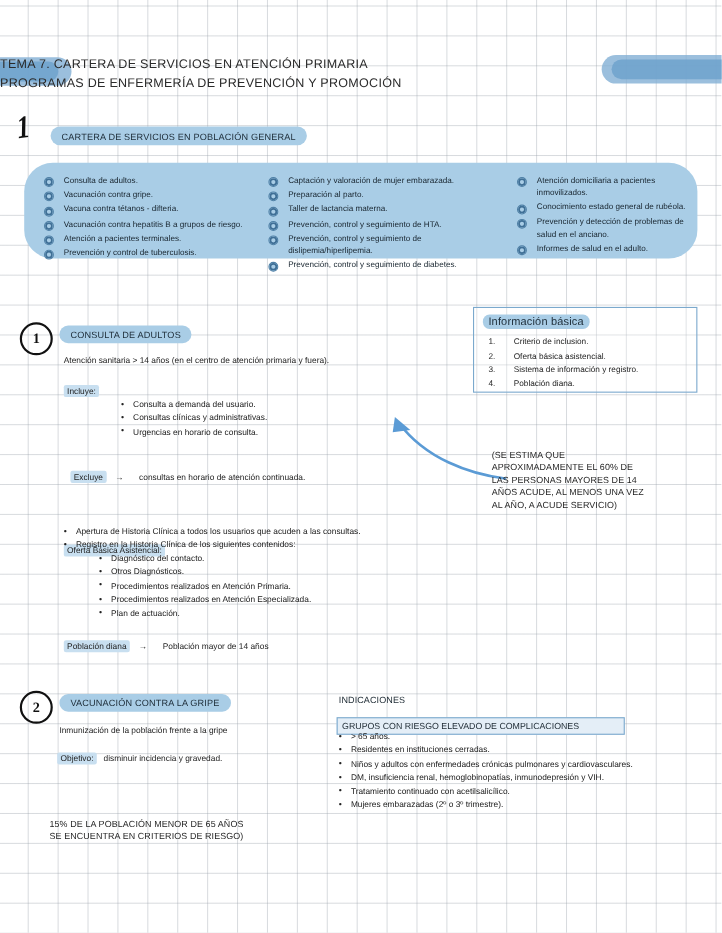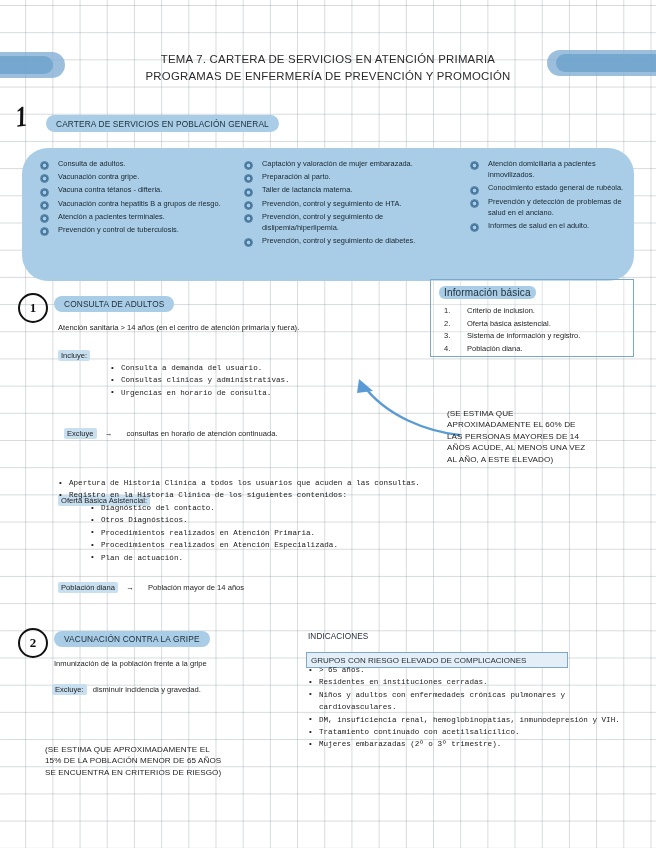--- a/index.html
+++ b/index.html
@@ -24,21 +24,21 @@
     position:absolute;height:26px;border-radius:13px;
     background:#7fadd4;opacity:.78;
   }
   .hdr-bar.inner{background:#6fa2cd;opacity:.85;height:18px;border-radius:9px;}
   .hdr-bar-left{left:-60px;top:52px;width:125px;}
   .hdr-bar-left-in{left:-60px;top:56px;width:113px;}
   .hdr-bar-right{left:547px;top:50px;width:170px;}
   .hdr-bar-right-in{left:556px;top:54px;width:161px;}
 
   .title{
-    position:absolute;left:0;right:0;top:51px;text-align:center;
+    position:absolute;left:0;right:0;top:51px;
     font-size:11.4px;letter-spacing:.25px;line-height:16.5px;color:#2b2b2b;
     font-family:"Liberation Sans","DejaVu Sans",sans-serif;
   }
   .title div{white-space:nowrap;}
 
   
   .hand-num{
     position:absolute;font-family:"Liberation Serif","DejaVu Serif",serif;
     font-weight:bold;font-style:italic;color:#111;
   }
@@ -54,40 +54,40 @@
   
   .pill{
     position:absolute;background:#a9cde6;border-radius:11px;
     display:flex;align-items:center;padding:0 10px;
     font-size:8.3px;letter-spacing:.15px;color:#20303c;white-space:nowrap;
   }
   .hl{ background:#c8dff0; padding:1px 3px; border-radius:2px; }
 
   
   .panel{
-    position:absolute;left:22px;top:148px;width:612px;height:133px;
+    position:absolute;left:22px;top:148px;width:612px;height:87px;
     background:#a9cde6;border-radius:26px;
   }
   .panel .col{position:absolute;top:10px;}
   .bullets{list-style:none;margin:0;padding:0;}
   .bullets li{
     position:relative;padding-left:22px;margin-bottom:2px;
     font-size:7.4px;line-height:11.2px;color:#17242e;
   }
   .bullets li::before{
     content:"";position:absolute;left:4px;top:3.2px;
     width:7px;height:7px;border-radius:50%;
     background:#a9cde6;border:1.1px solid #4e7fa5;
     box-shadow:inset 0 0 0 1.6px #3f6f96;
   }
 
   
   .txt{position:absolute;font-size:7.6px;line-height:11.5px;color:#1d1d1d;}
   .ul2{list-style:none;margin:0;padding:0;}
-  .ul2 li{position:relative;padding-left:13px;font-size:7.6px;line-height:12.4px;font-family:Liberation Mono, monospace;}
+  .ul2 li{position:relative;padding-left:13px;font-size:7.6px;line-height:12.4px;}
   .ul2 li::before{content:"•";position:absolute;left:2px;top:-.5px;font-size:8px;color:#222;}
 
   
   .infobox{
     position:absolute;left:430px;top:279px;width:202px;height:76px;
     border:1.1px solid #7ba9cd;background:rgba(255,255,255,.25);
   }
   .infolist{list-style:none;margin:0;padding:0;}
   .infolist li{
     position:relative;padding-left:36px;font-size:7.5px;line-height:12.6px;color:#1d1d1d;
@@ -222,35 +222,34 @@
   <svg class="arrow" width="130" height="66" viewBox="0 0 130 66">
     <path d="M124 60 C 92 56, 52 42, 28 10" stroke="#5b9bd5" stroke-width="2.4" fill="none" stroke-linecap="round"></path>
     <path d="M24 4 L 38 16 L 22 18 Z" fill="#5b9bd5"></path>
   </svg>
 
   <div class="caps" style="left:447px;top:408px;width:200px;">
     <div>(SE ESTIMA QUE</div>
     <div>APROXIMADAMENTE EL 60% DE</div>
     <div>LAS PERSONAS MAYORES DE 14</div>
     <div>AÑOS ACUDE, AL MENOS UNA VEZ</div>
-    <div>AL AÑO, A ESTE ELEVADO)</div>
+    <div>AL AÑO, A ACUDE SERVICIO)</div>
   </div>
 
   <div class="circ-num" style="left:18px;top:628px;">2</div>
   <div class="pill" style="left:54px;top:631px;height:16px;">VACUNACIÓN CONTRA LA GRIPE</div>
 
   <div class="txt" style="left:54px;top:658px;width:280px;">Inmunización de la población frente a la gripe</div>
 
   <div class="txt" style="left:52px;top:684px;white-space:nowrap;">
-    <span class="hl">Excluye:</span>
+    <span class="hl">Objetivo:</span>
     <span style="padding-left:4px;">disminuir incidencia y gravedad.</span>
   </div>
 
   <div class="caps" style="left:45px;top:744px;width:250px;">
-    <div>(SE ESTIMA QUE APROXIMADAMENTE EL</div>
     <div>15% DE LA POBLACIÓN MENOR DE 65 AÑOS</div>
     <div>SE ENCUENTRA EN CRITERIOS DE RIESGO)</div>
   </div>
 
   <div class="plain-lbl" style="left:308px;top:632px;">INDICACIONES</div>
 
   <div class="band" style="left:306px;top:652px;width:252px;height:14px;">GRUPOS CON RIESGO ELEVADO DE COMPLICACIONES</div>
 
   <ul class="ul2" style="position:absolute;left:306px;top:664px;width:330px;">
     <li>&gt; 65 años.</li>

